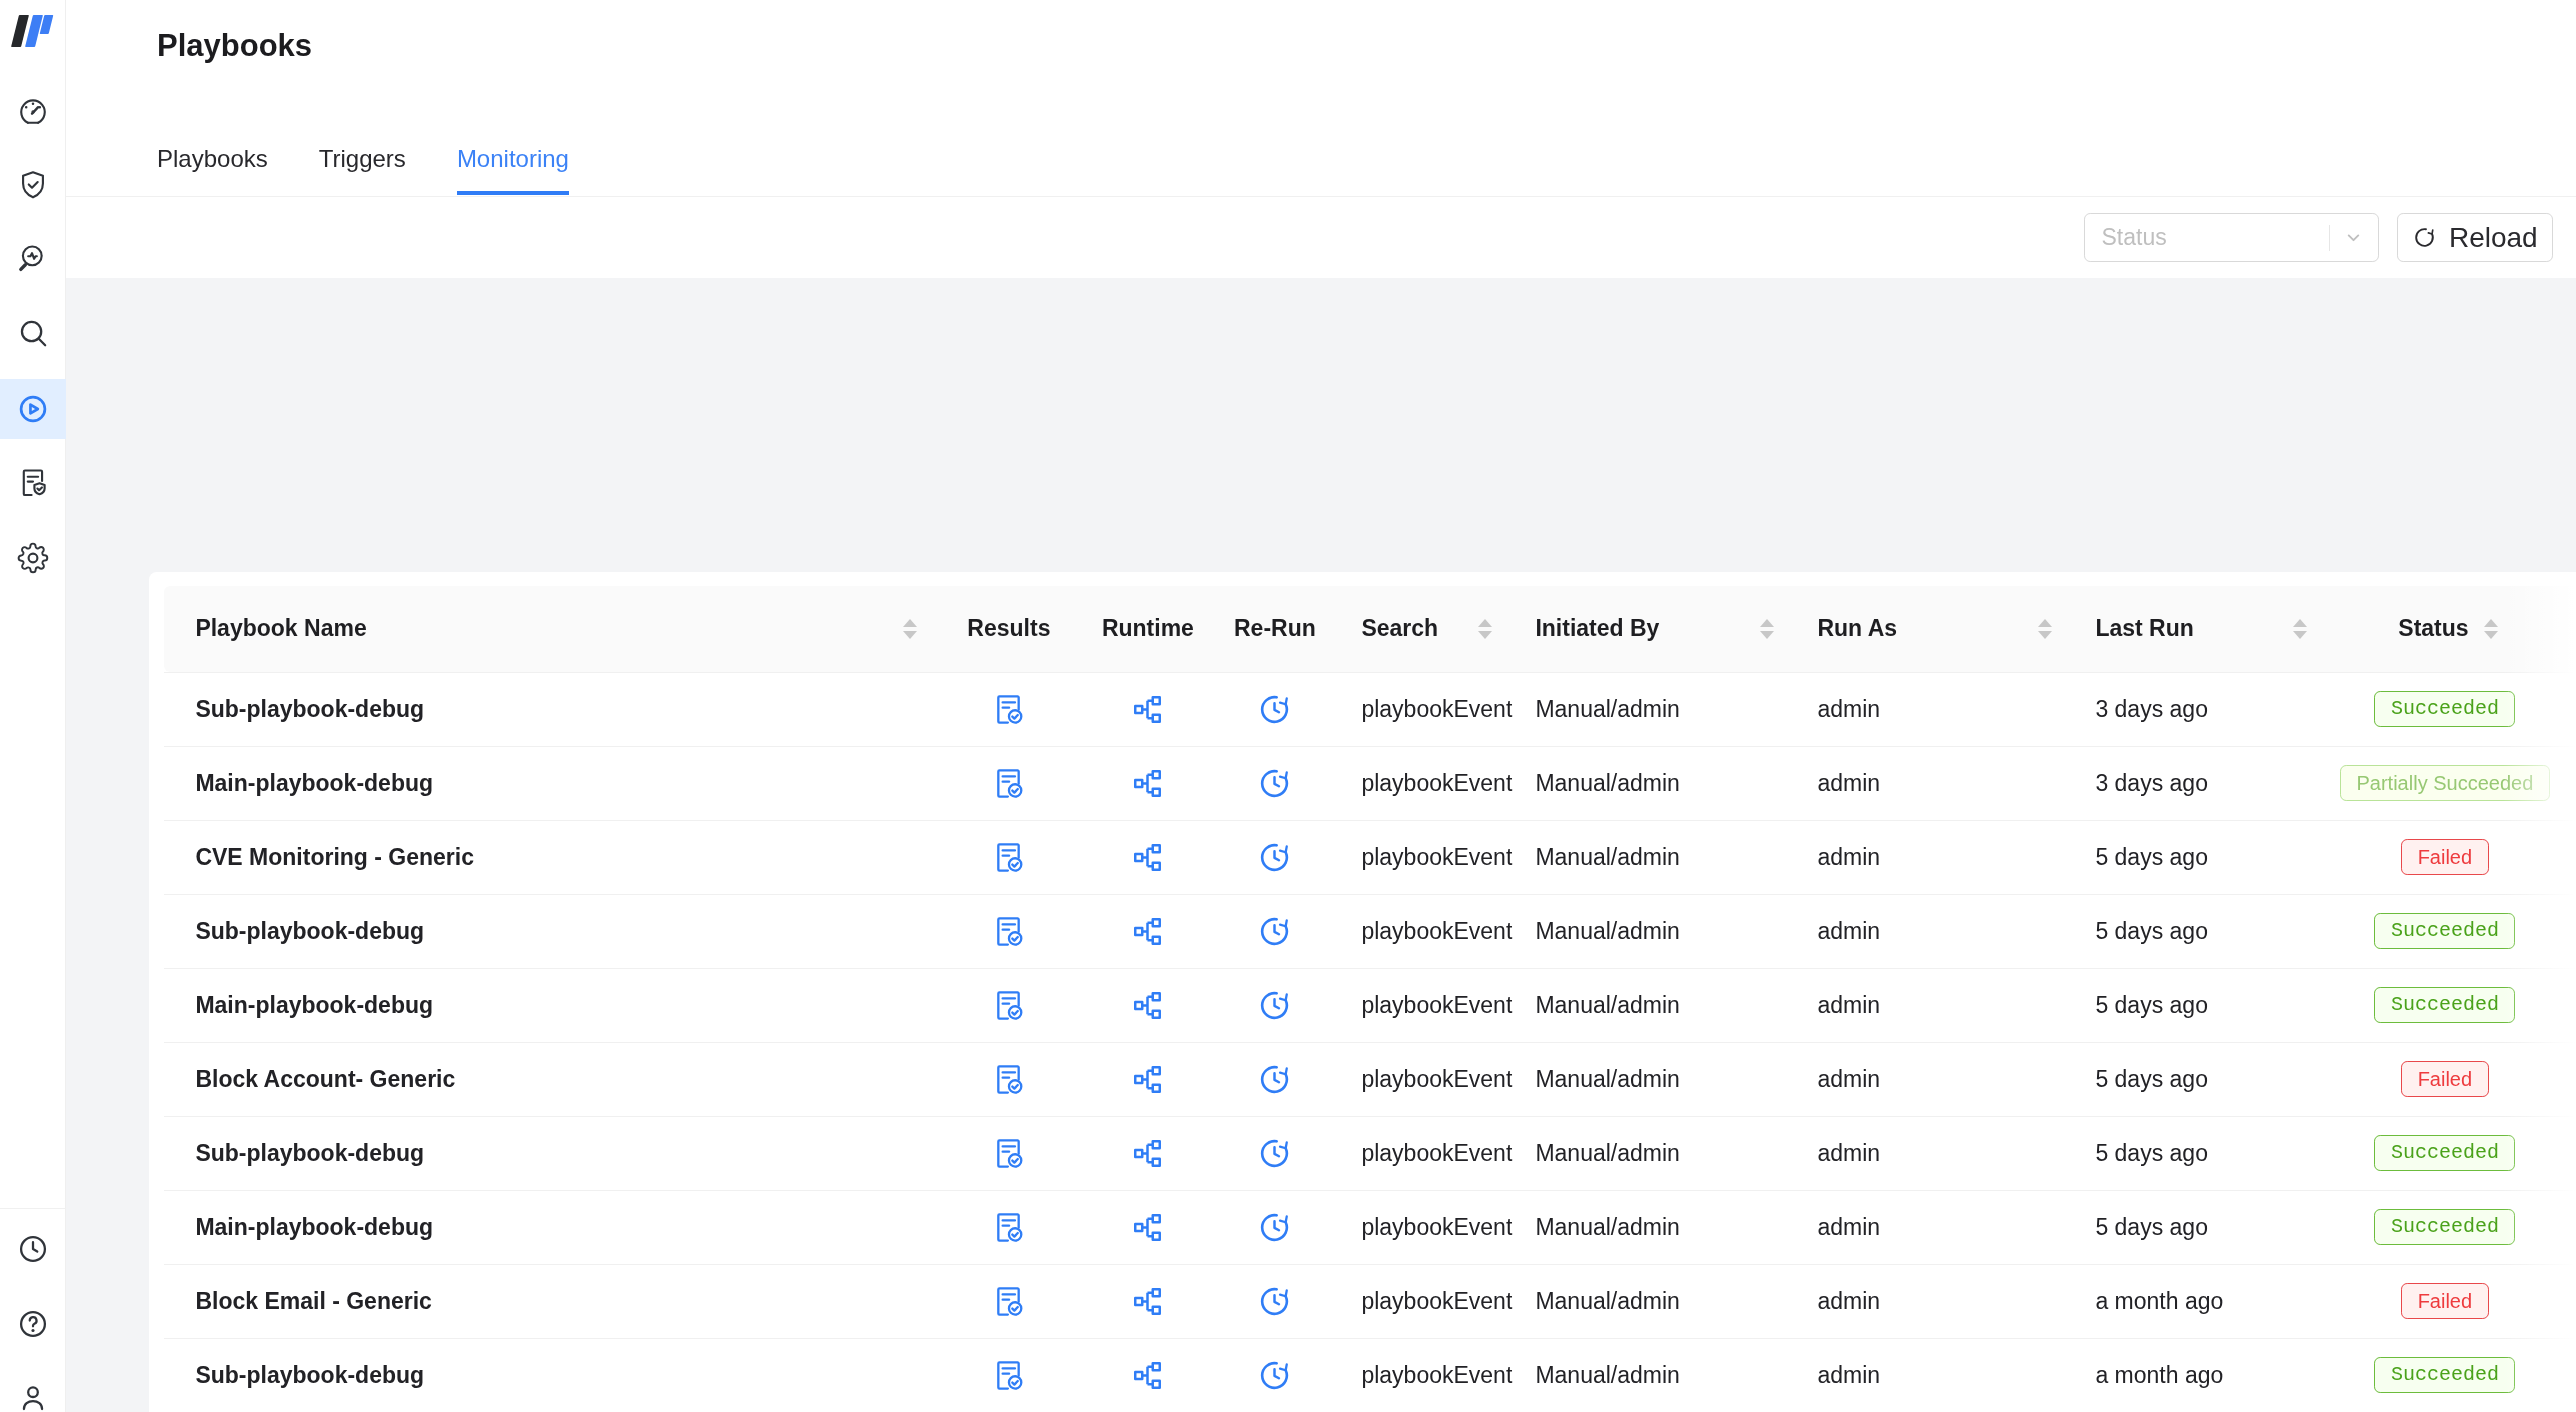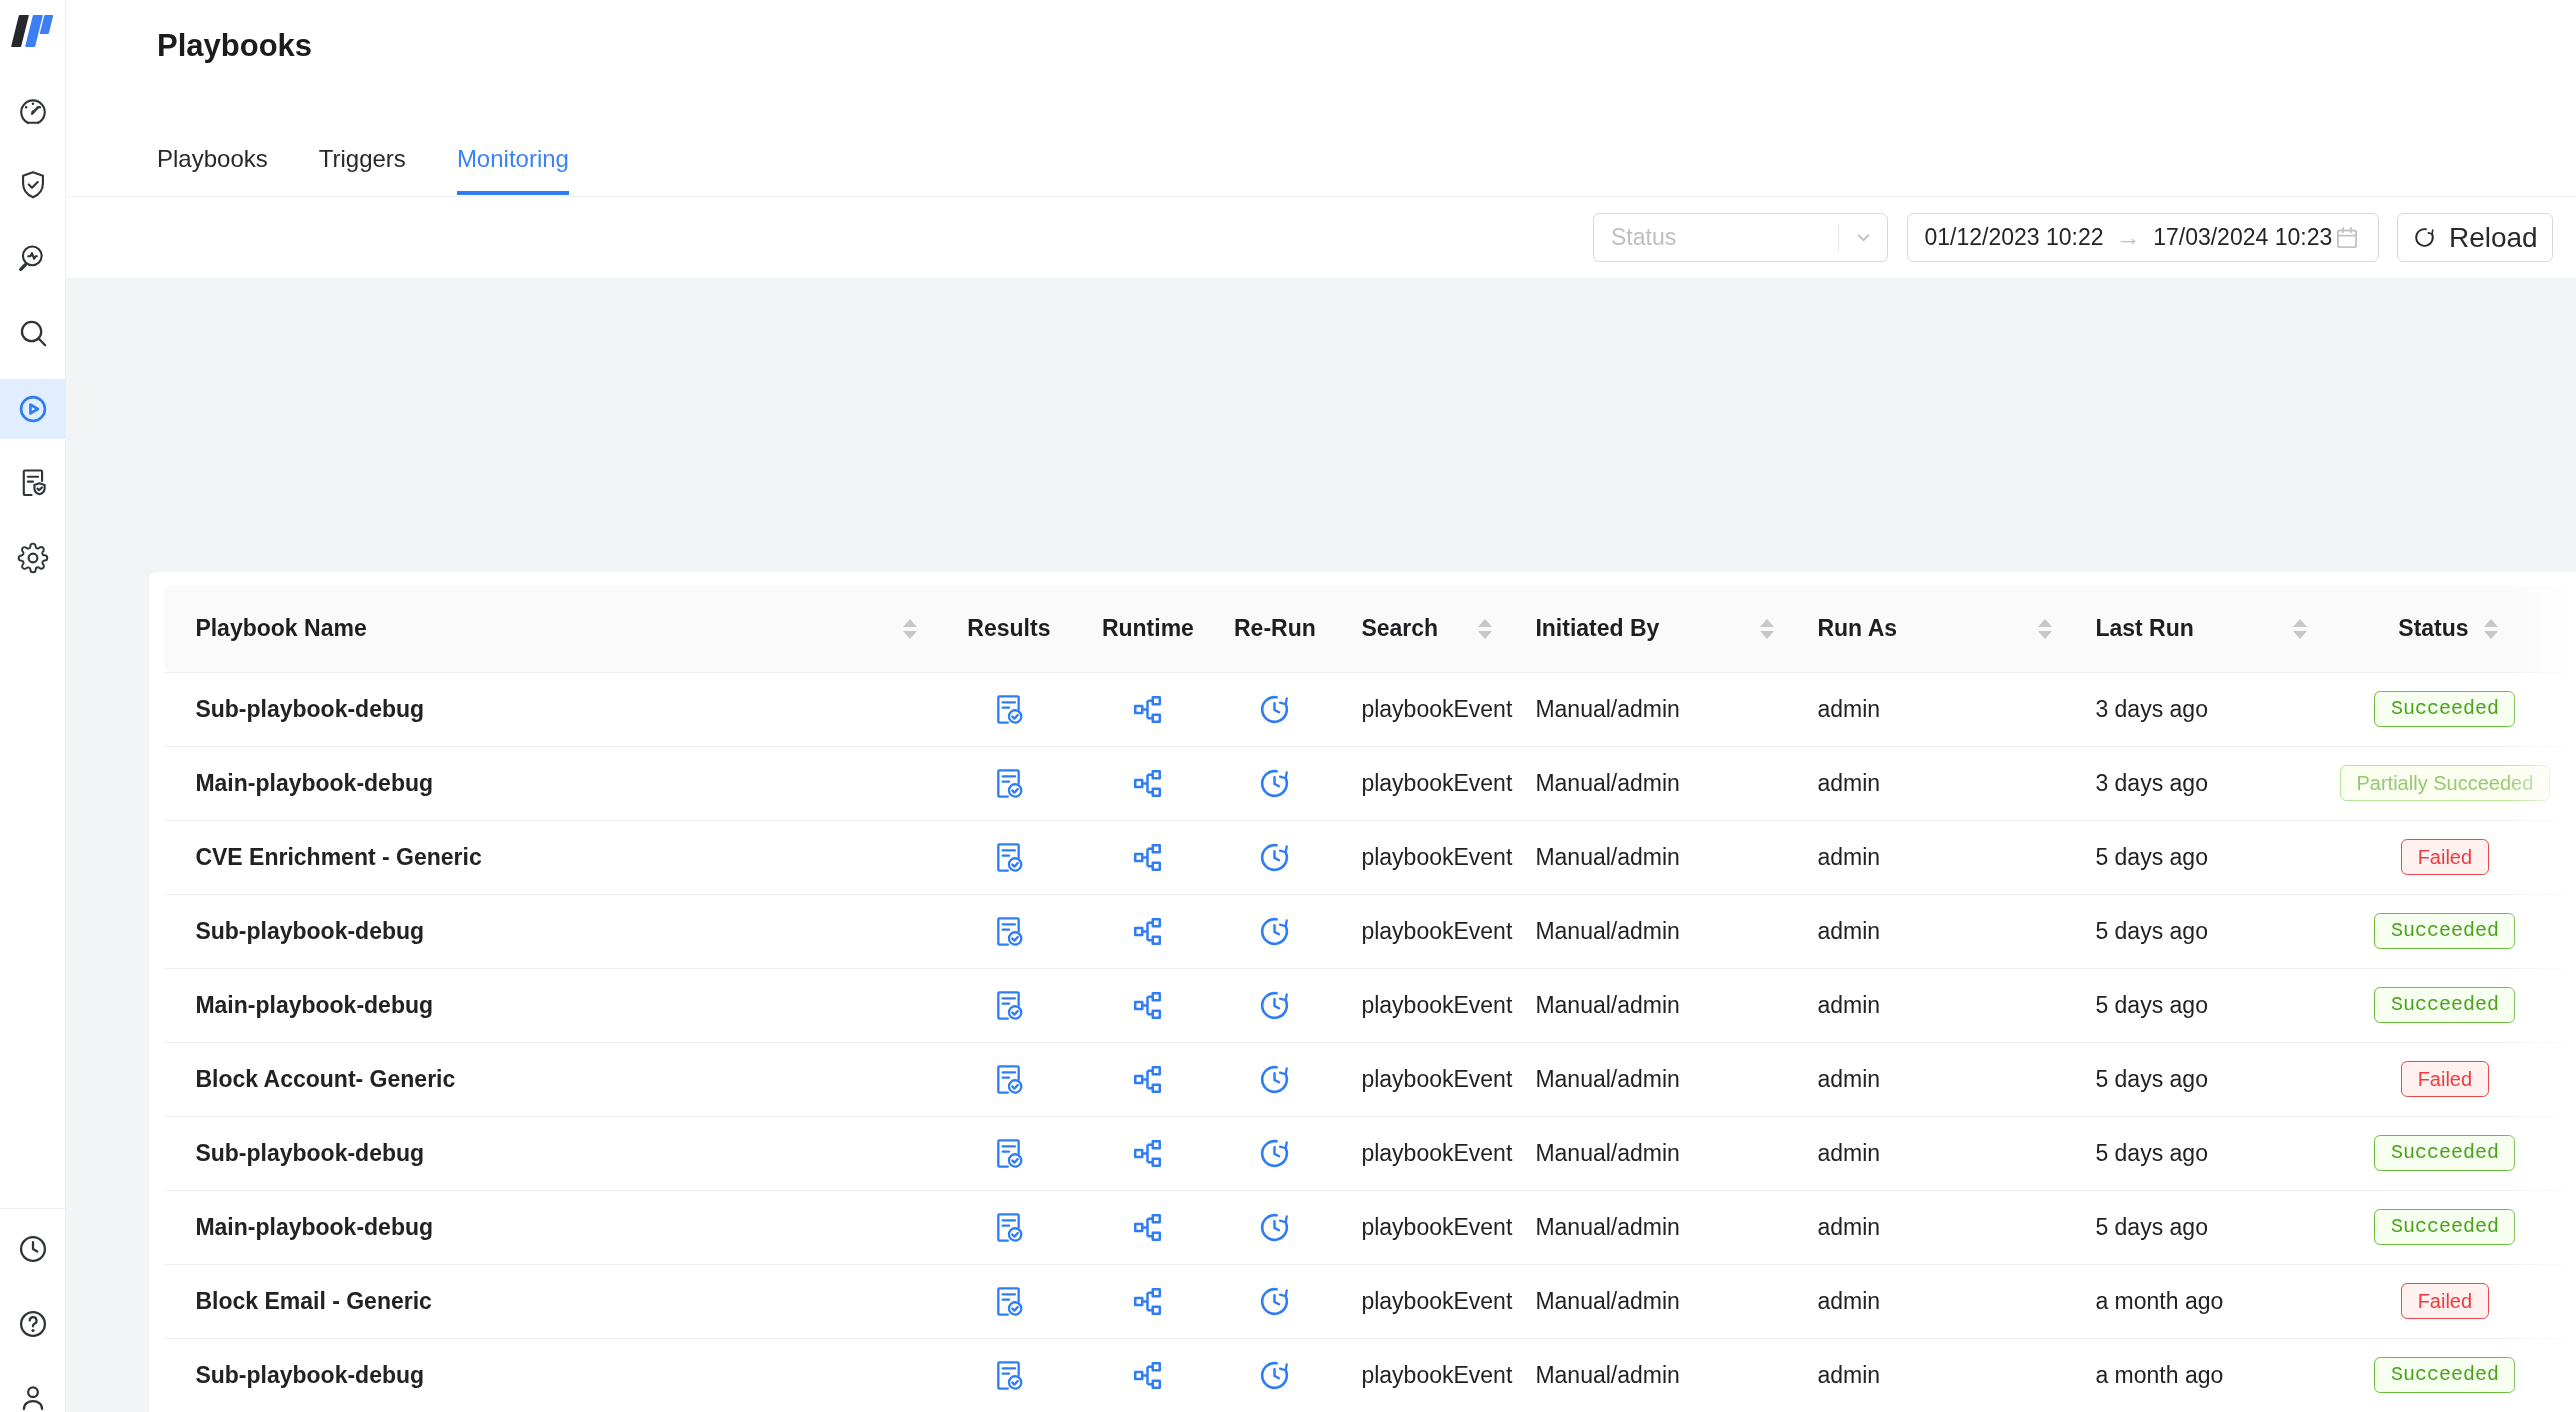--- a/index.html
+++ b/index.html
@@ -179,29 +179,20 @@
     <div class="ctrl status-select">
       <div class="status-placeholder">Status</div>
       <div class="select-divider"></div>
       <div class="select-arrow">
         <svg width="23" height="23" viewBox="0 0 24 24" fill="none" stroke="#bfbfbf" stroke-width="2" stroke-linecap="round" stroke-linejoin="round">
           <path d="M7 9.8 L12 14.8 L17 9.8"></path>
         </svg>
       </div>
     </div>
 
-    <div class="ctrl range-picker">
-      <span class="dt">01/12/2023 10:22</span>
-      <span class="range-arrow">→</span>
-      <span class="dt">17/03/2024 10:23</span>
-      <svg width="28" height="28" viewBox="0 0 24 24" fill="none" stroke="#c3c3c5" stroke-width="1.6" stroke-linecap="round">
-        <rect x="4.2" y="5.6" width="15.6" height="14.2" rx="1.4"></rect>
-        <path d="M4.2 10 H19.8 M8.6 3.4 V7 M15.4 3.4 V7"></path>
-      </svg>
-    </div>
 
     <div class="ctrl reload-btn">
       <svg width="25" height="25" viewBox="0 0 24 24" fill="none" stroke="#2a2a2e" stroke-width="1.8" stroke-linecap="round">
         <path d="M13.4 4.1 A8 8 0 1 0 19.25 8.6"></path>
         <path d="M19.25 8.6 L19.9 4.9 M19.25 8.6 L15.7 7.6" stroke-width="1.6"></path>
       </svg>
       <span>Reload</span>
     </div>
   </div>
 </div>
@@ -376,21 +367,21 @@
     <td class="cell-text">Manual/admin</td>
     <td class="cell-text">admin</td>
     <td class="cell-text">3 days ago</td>
     <td class="cell-status">
       <span class="badge badge-partially">Partially Succeeded</span>
     </td>
     <td class="cell-progress">7</td>
   </tr>
 
   <tr>
-    <td class="cell-name">CVE Enrichment - Generic</td>
+    <td class="cell-name">CVE Monitoring - Generic</td>
     <td class="cell-icon">
       <span class="icon-btn">
         <svg width="37" height="37" viewBox="0 0 24 24" fill="none" stroke="#2f7df6" stroke-width="1.5" stroke-linecap="round" stroke-linejoin="round">
           <path d="M18.6 12.2 V4.2 a0.7 0.7 0 0 0 -0.7 -0.7 H6.1 a0.7 0.7 0 0 0 -0.7 0.7 V19.8 a0.7 0.7 0 0 0 0.7 0.7 H11.6"></path>
           <path d="M8.2 7.4 H16.2 M8.2 10.8 H12.4"></path>
           <circle cx="16.3" cy="16.5" r="4" fill="#fff"></circle>
           <path d="M14.5 16.6 l1.3 1.3 2.2 -2.3"></path>
         </svg>
       </span>
     </td>

